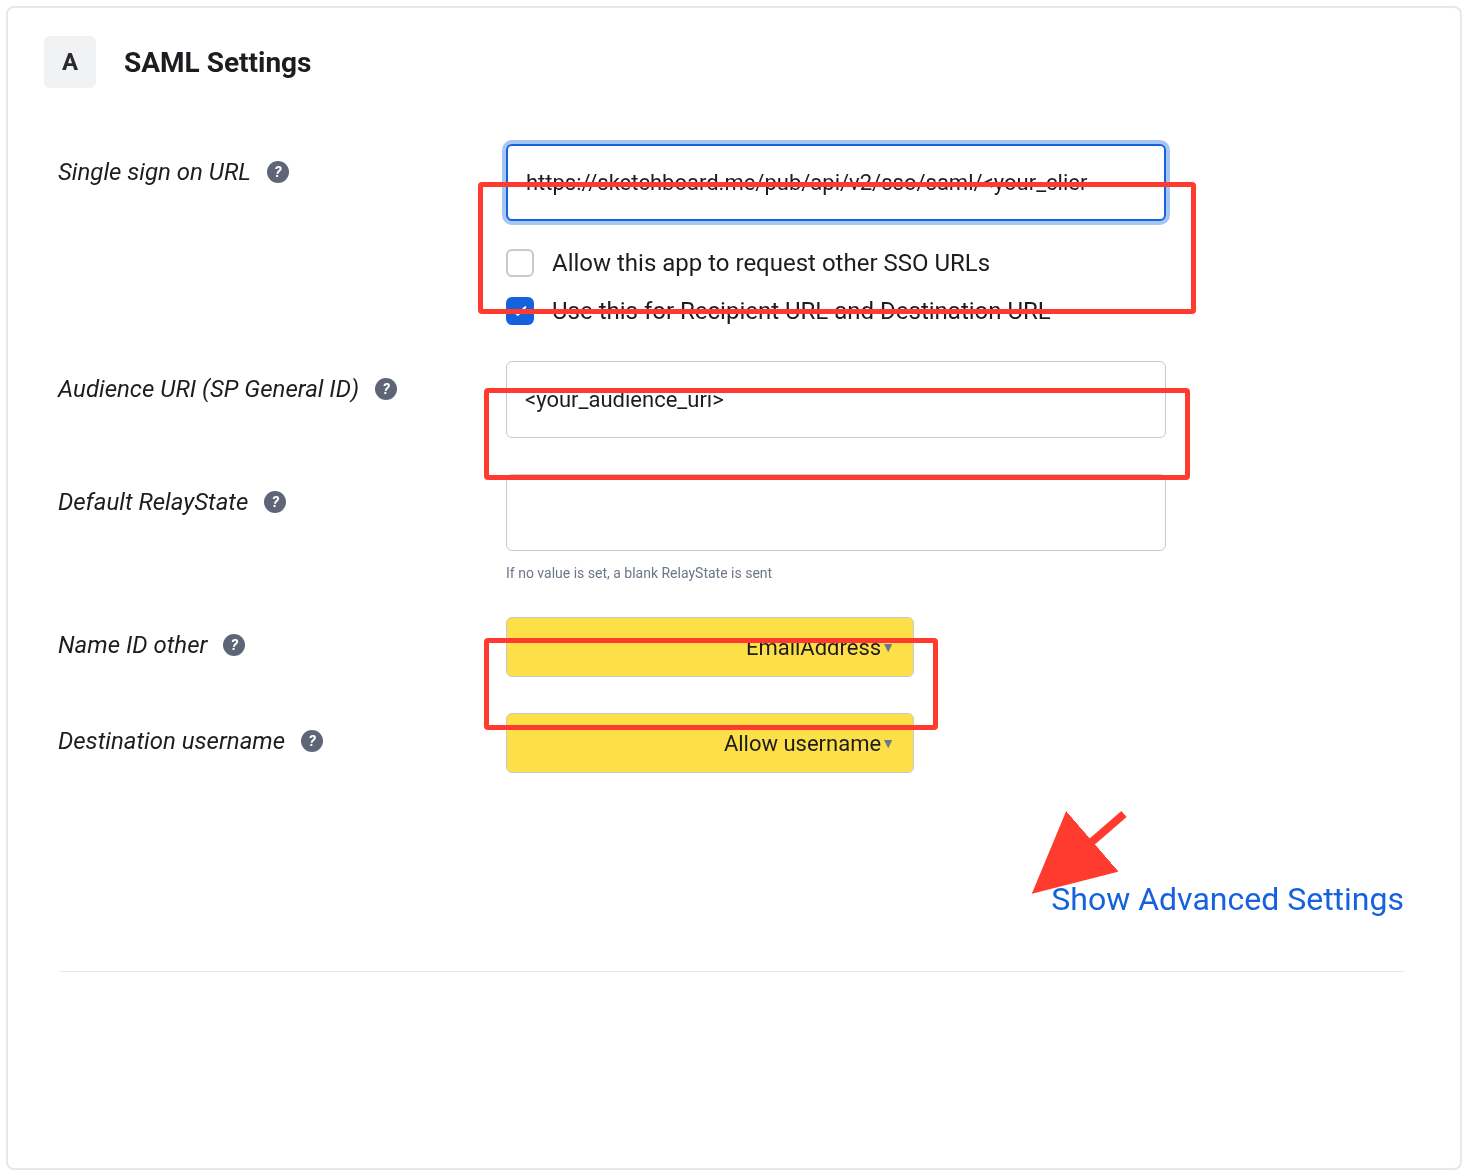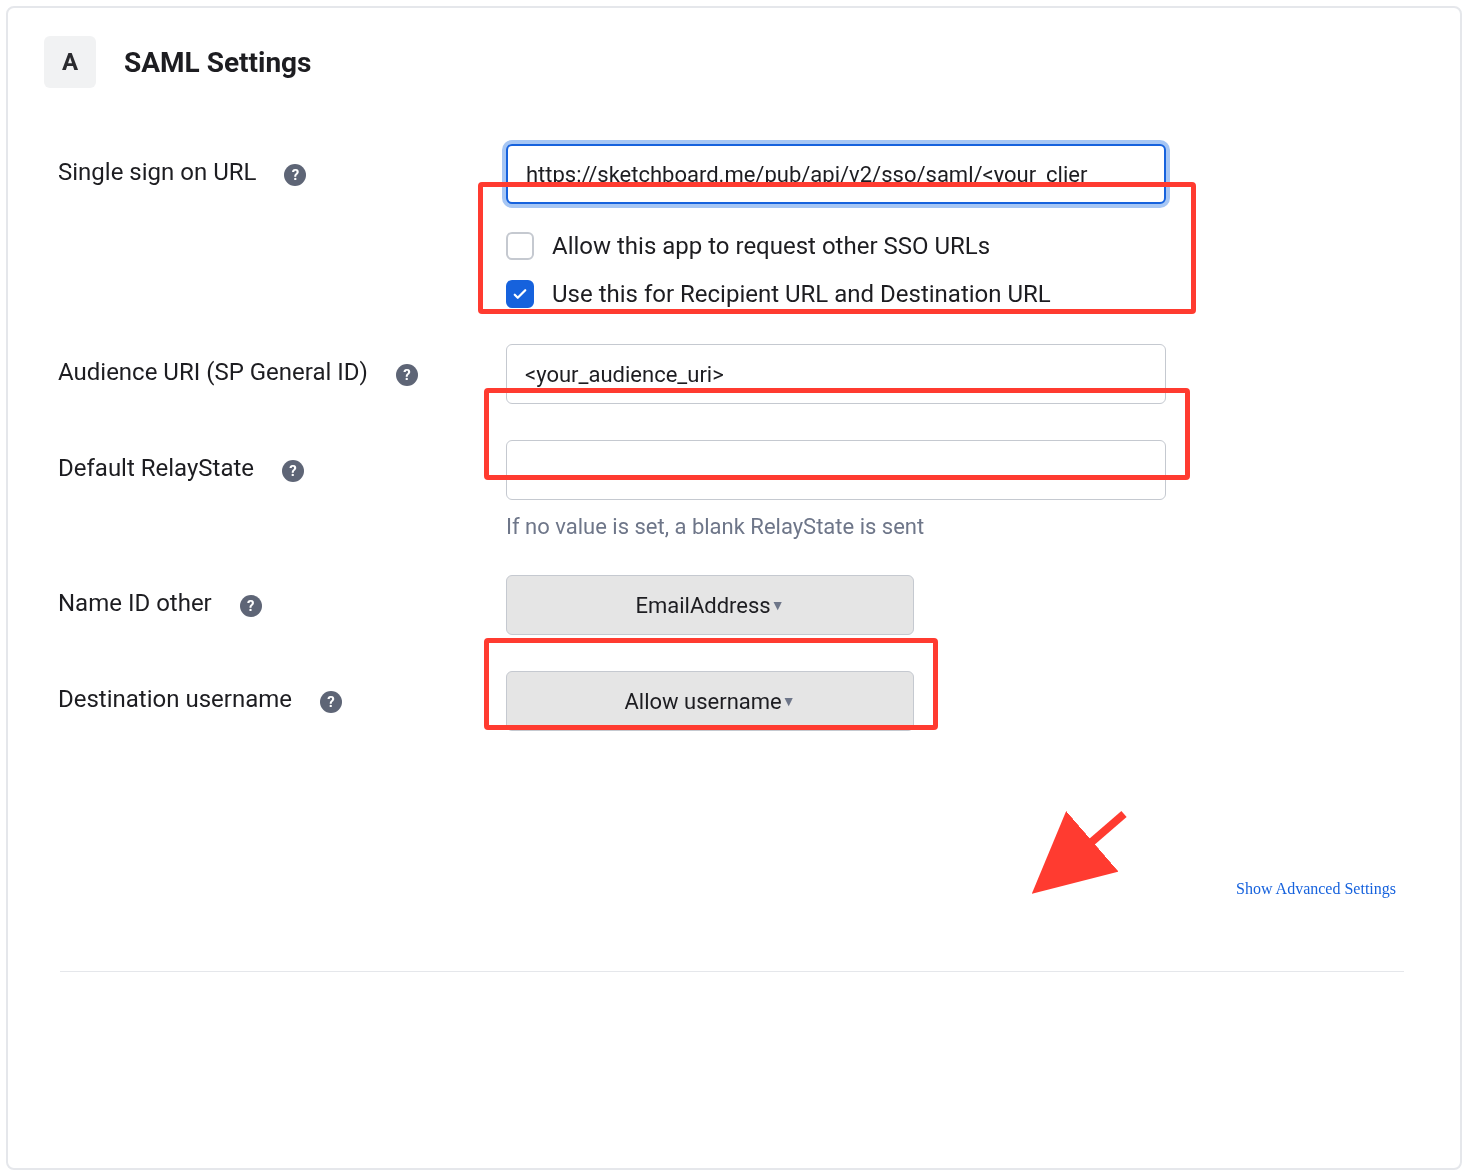--- a/index.html
+++ b/index.html
@@ -22,31 +22,31 @@
     .badge {
       width: 52px; height: 52px;
       background: #f1f2f3;
       border-radius: 6px;
       display: flex; align-items: center; justify-content: center;
       font-weight: 700; font-size: 24px; color: #2b2b2f;
     }
     .title { font-weight: 700; font-size: 28px; text-align: right; }
     .section-title { font-weight: 700; font-size: 28px; margin-bottom: 42px; margin-left: 14px; }
     .row { display: flex; align-items: flex-start; margin-bottom: 36px; }
-    .label-col { width: 462px; padding-left: 14px; padding-top: 14px; display: flex; align-items: flex-end; gap: 28px; }
+    .label-col { width: 462px; padding-left: 14px; padding-top: 14px; display: flex; align-items: center; gap: 16px; font-style: italic; }
     .label-text { font-size: 24px; color: #1d1d21; }
     .help-icon {
       width: 22px; height: 22px; border-radius: 50%;
       background: #5e6576; color: #fff;
       display: inline-flex; align-items: center; justify-content: center;
       font-size: 15px; font-weight: 700;
     }
     .field-col { flex: 1; }
     .input {
-      width: 660px; height: 60px;
+      width: 660px; height: 77px;
       border: 1px solid #c5c9d0;
       border-radius: 6px;
       padding: 10px 18px;
       font-size: 22px;
       font-family: inherit;
       color: #1d1d21;
       background: #fff;
     }
     .input.focused {
       border: 2px solid #1662dd;
@@ -58,49 +58,48 @@
       display: inline-flex; align-items: center; justify-content: center;
       border: 2px solid #c5c9d0; background: #fff;
       flex-shrink: 0;
     }
     .checkbox.checked {
       background: #1662dd; border-color: #1662dd;
     }
     .checkbox.checked svg { display: block; }
     .checkbox svg { display: none; }
     .checkbox-label { font-size: 24px; }
-    .hint { color: #6e7689; font-size: 22px; margin-top: 14px; }
+    .hint { color: #6e7689; font-size: 14px; margin-top: 14px; }
     .select-wrap { position: relative; width: 408px; }
     .select {
       width: 100%; height: 60px;
       border: 1px solid #c5c9d0; border-radius: 6px;
       padding: 0 18px;
       font-size: 22px;
-      background: #e5e5e5;
-      display: flex; align-items: center; justify-content: center;
+      background: #fde047;
+      display: flex; align-items: center; justify-content: flex-end;
     }
     .caret { color: #6e7689; font-size: 14px; }
     .highlight-box {
       position: absolute;
       border: 5px solid #ff3b30;
       border-radius: 4px;
       pointer-events: none;
     }
     .arrow-annot {
       position: absolute;
       pointer-events: none;
     }
     .advanced-link {
       color: #1662dd;
-      font-size: 16px;
+      font-size: 32px;
       text-decoration: none;
       position: absolute;
-      right: 64px;
+      right: 56px;
       top: 872px;
-      font-family: Liberation Serif, serif;
     }
     .divider {
       position: absolute;
       left: 52px; right: 56px;
       bottom: 196px;
       border-top: 1px solid #e5e7eb;
     }
   </style>
 </head>
 <body>

